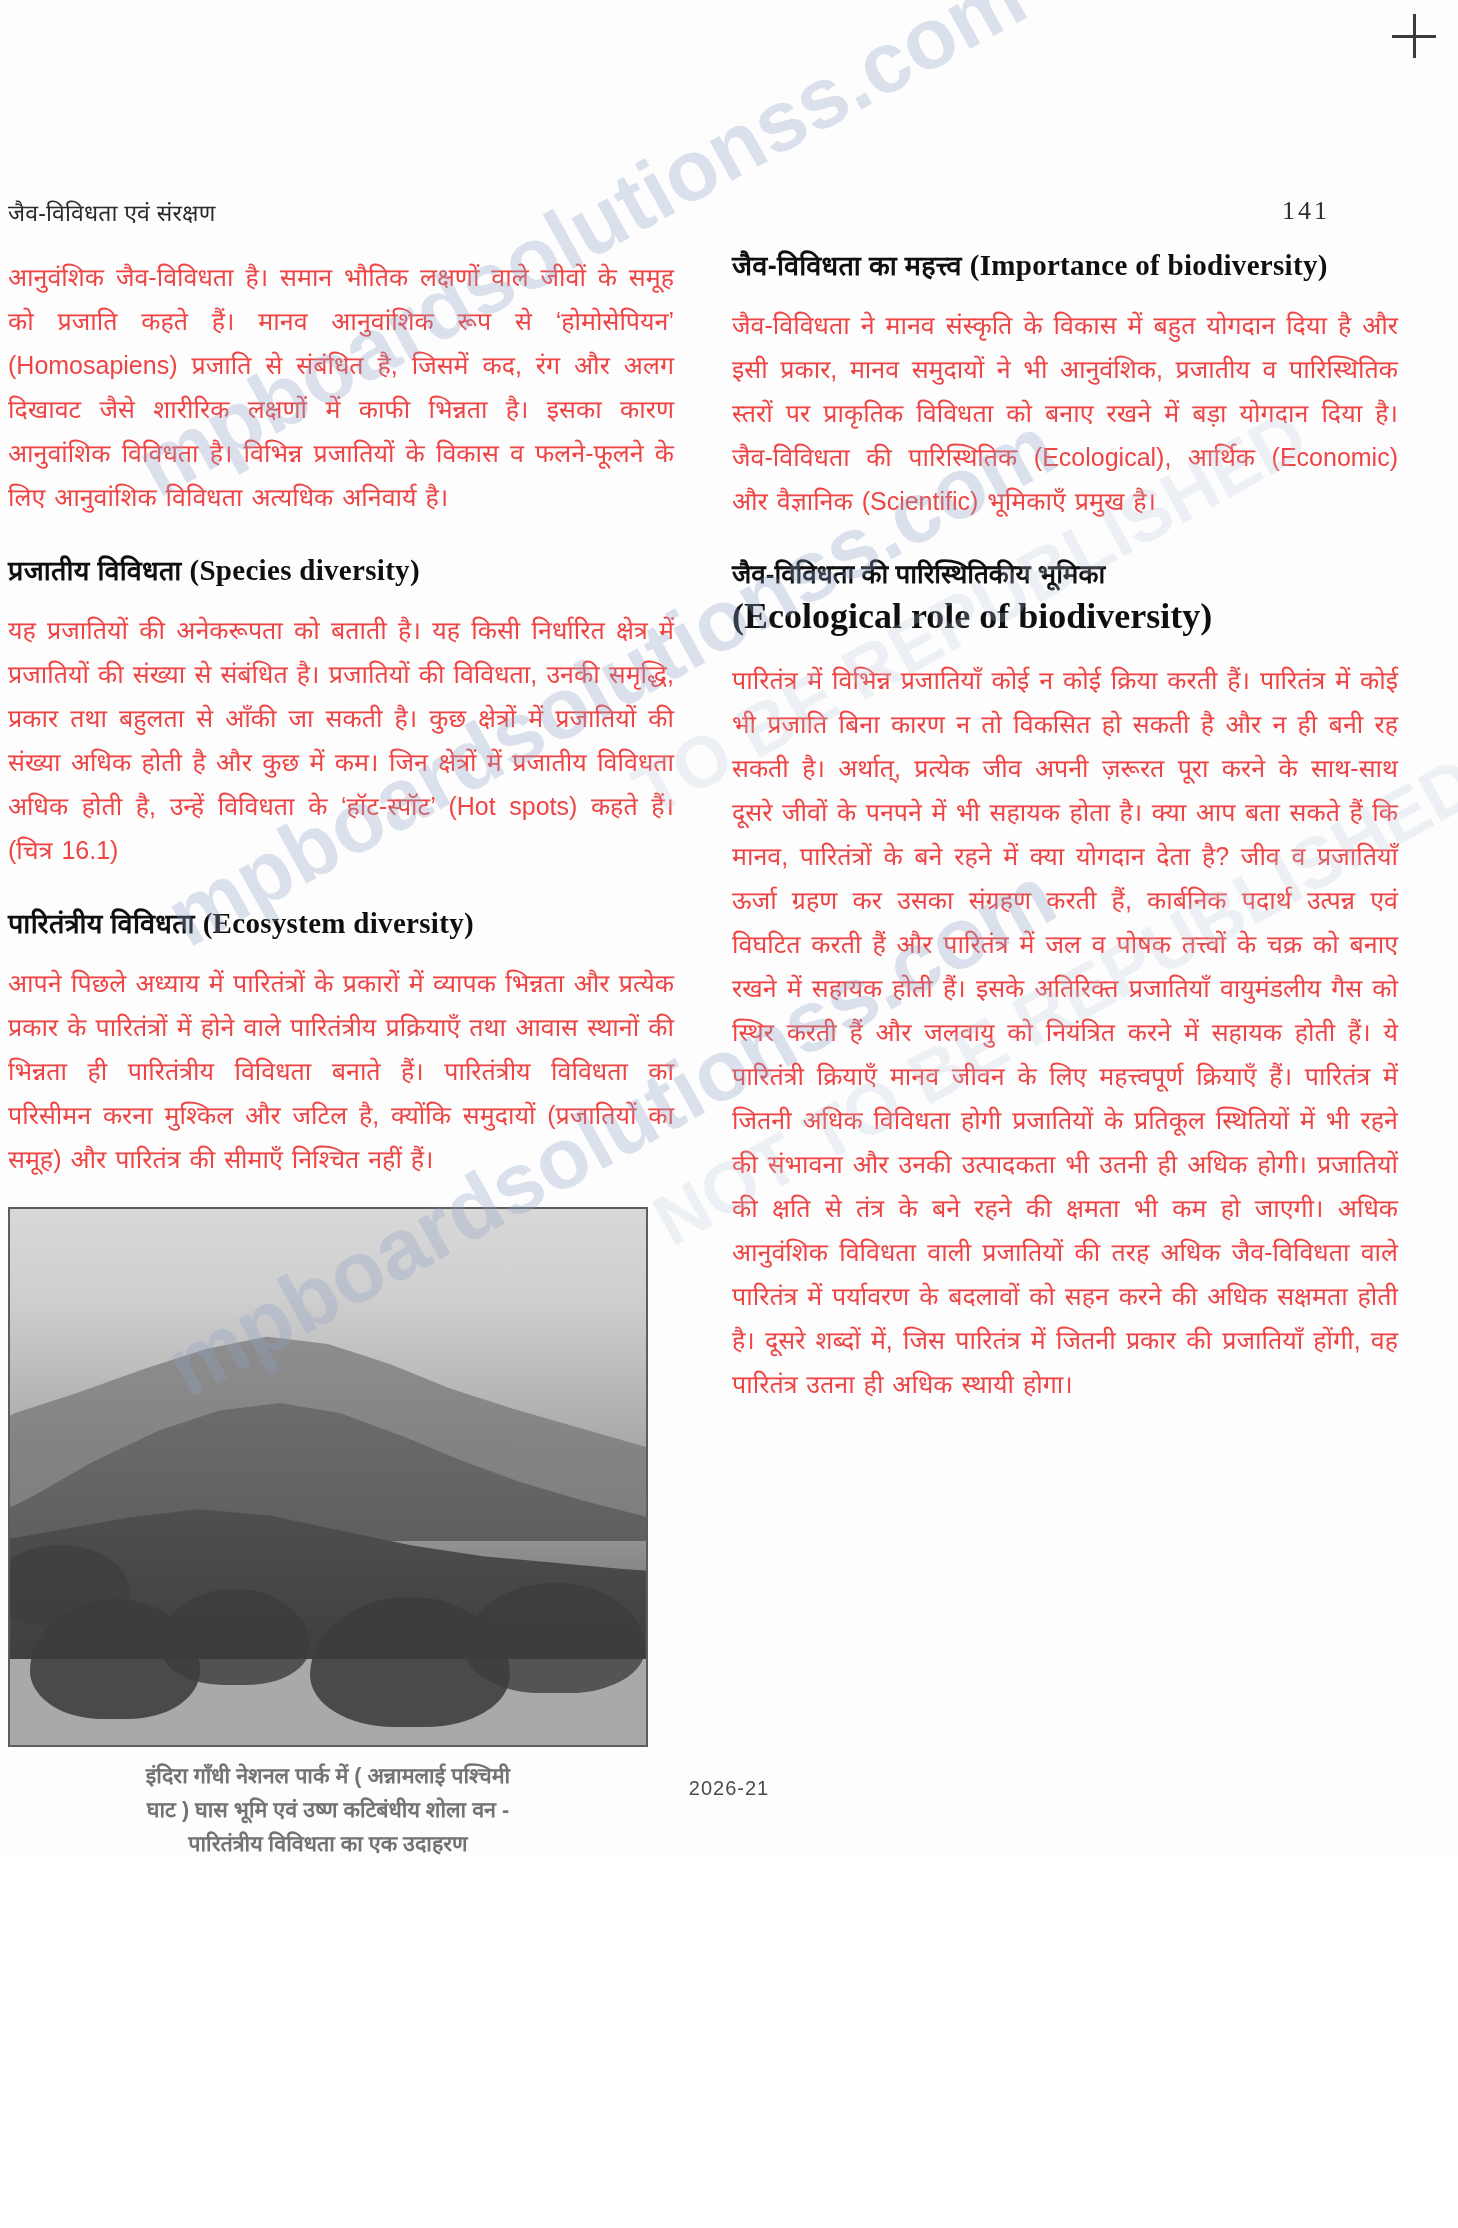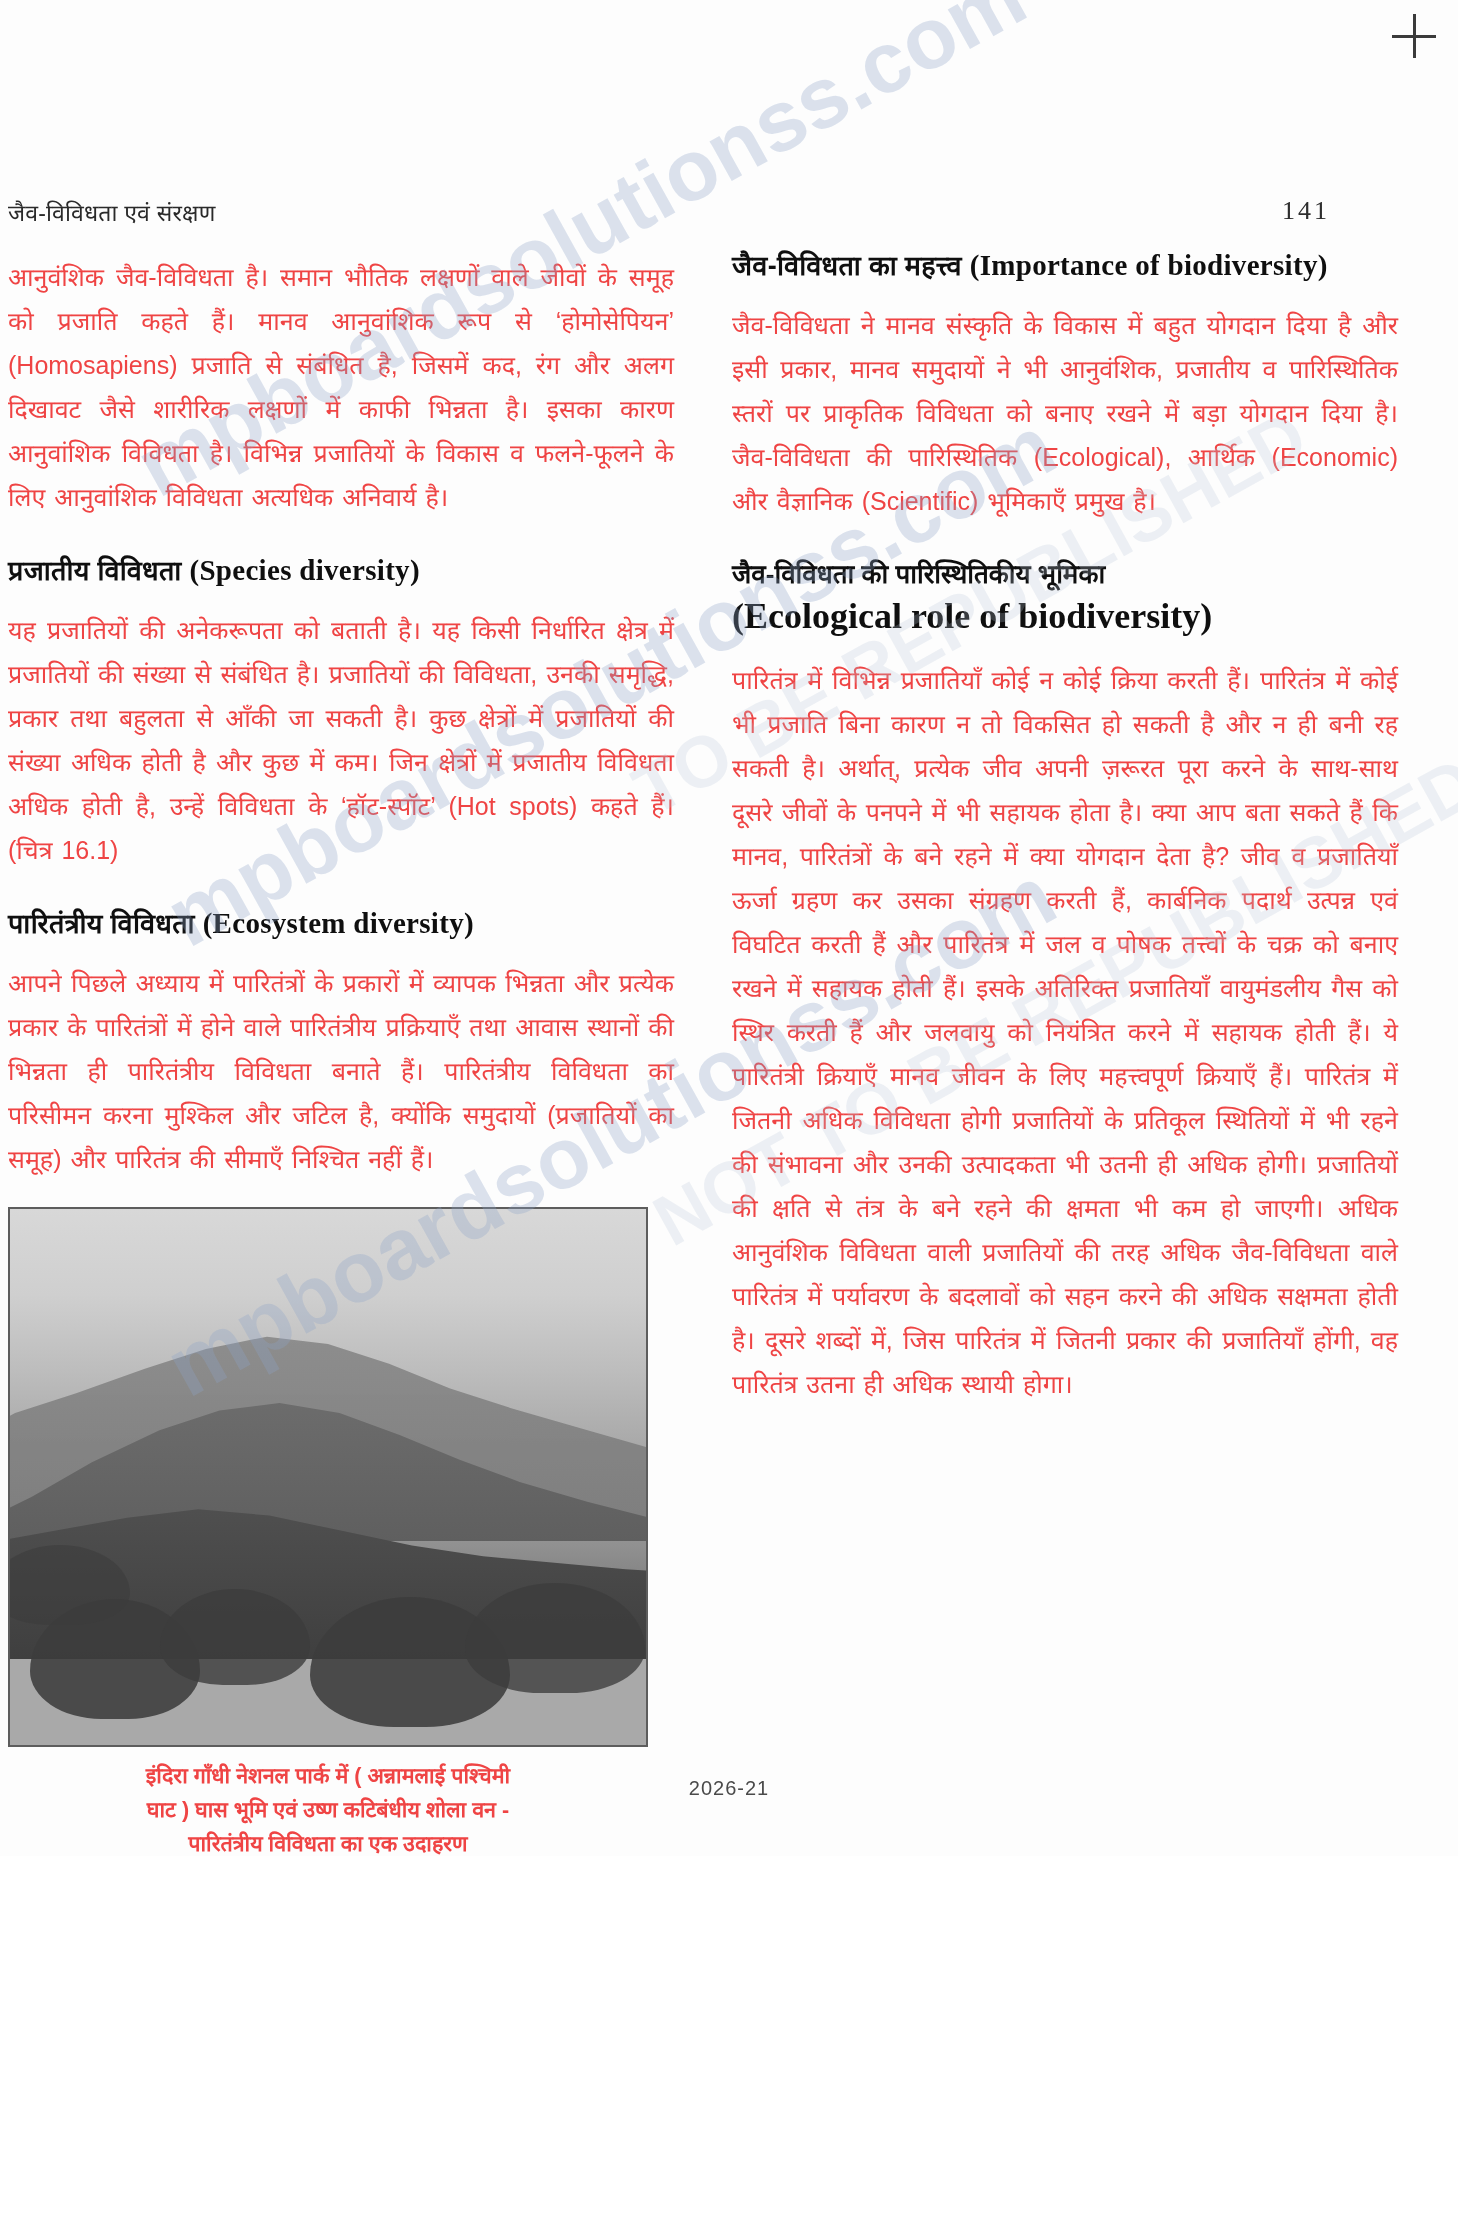--- a/index.html
+++ b/index.html
@@ -176,21 +176,21 @@
     background: #3c3c3c;
     opacity: .88;
   }
   .plate-caption {
     margin-top: 12px;
     font-family: "Liberation Sans", "DejaVu Sans", sans-serif;
     font-size: 21.5px;
     line-height: 34px;
     font-weight: bold;
     text-align: center;
-    color: #ef4444;
+    color: #737373;
   }
 
   
   .footer {
     position: absolute;
     left: 0;
     bottom: 56px;
     width: 1458px;
     text-align: center;
     font-family: "Liberation Sans", "DejaVu Sans", sans-serif;

